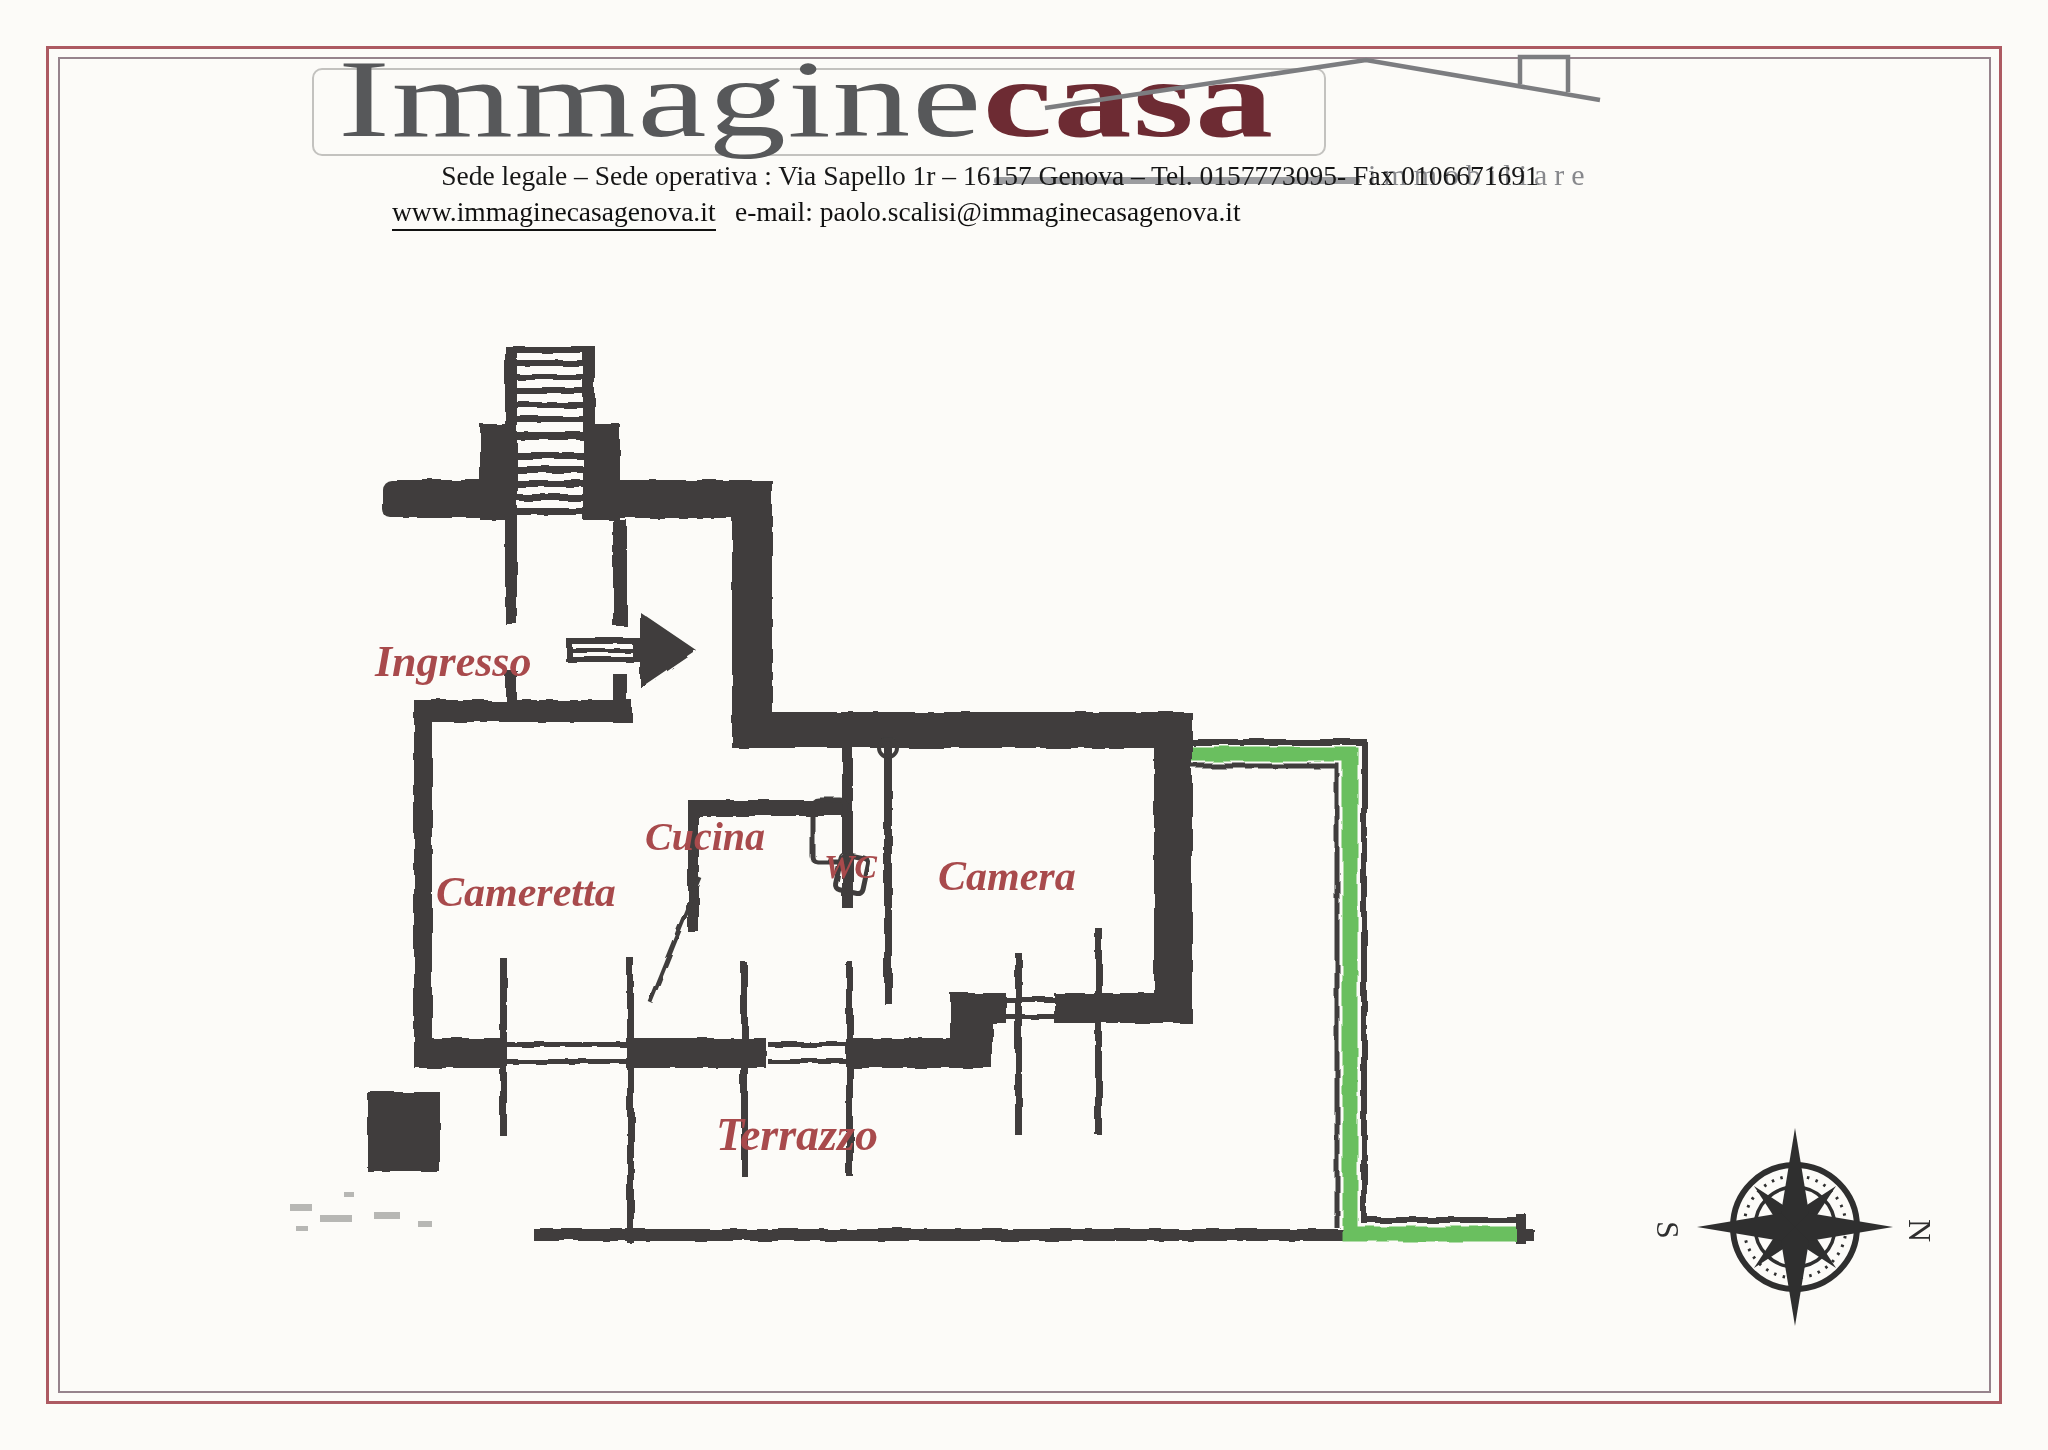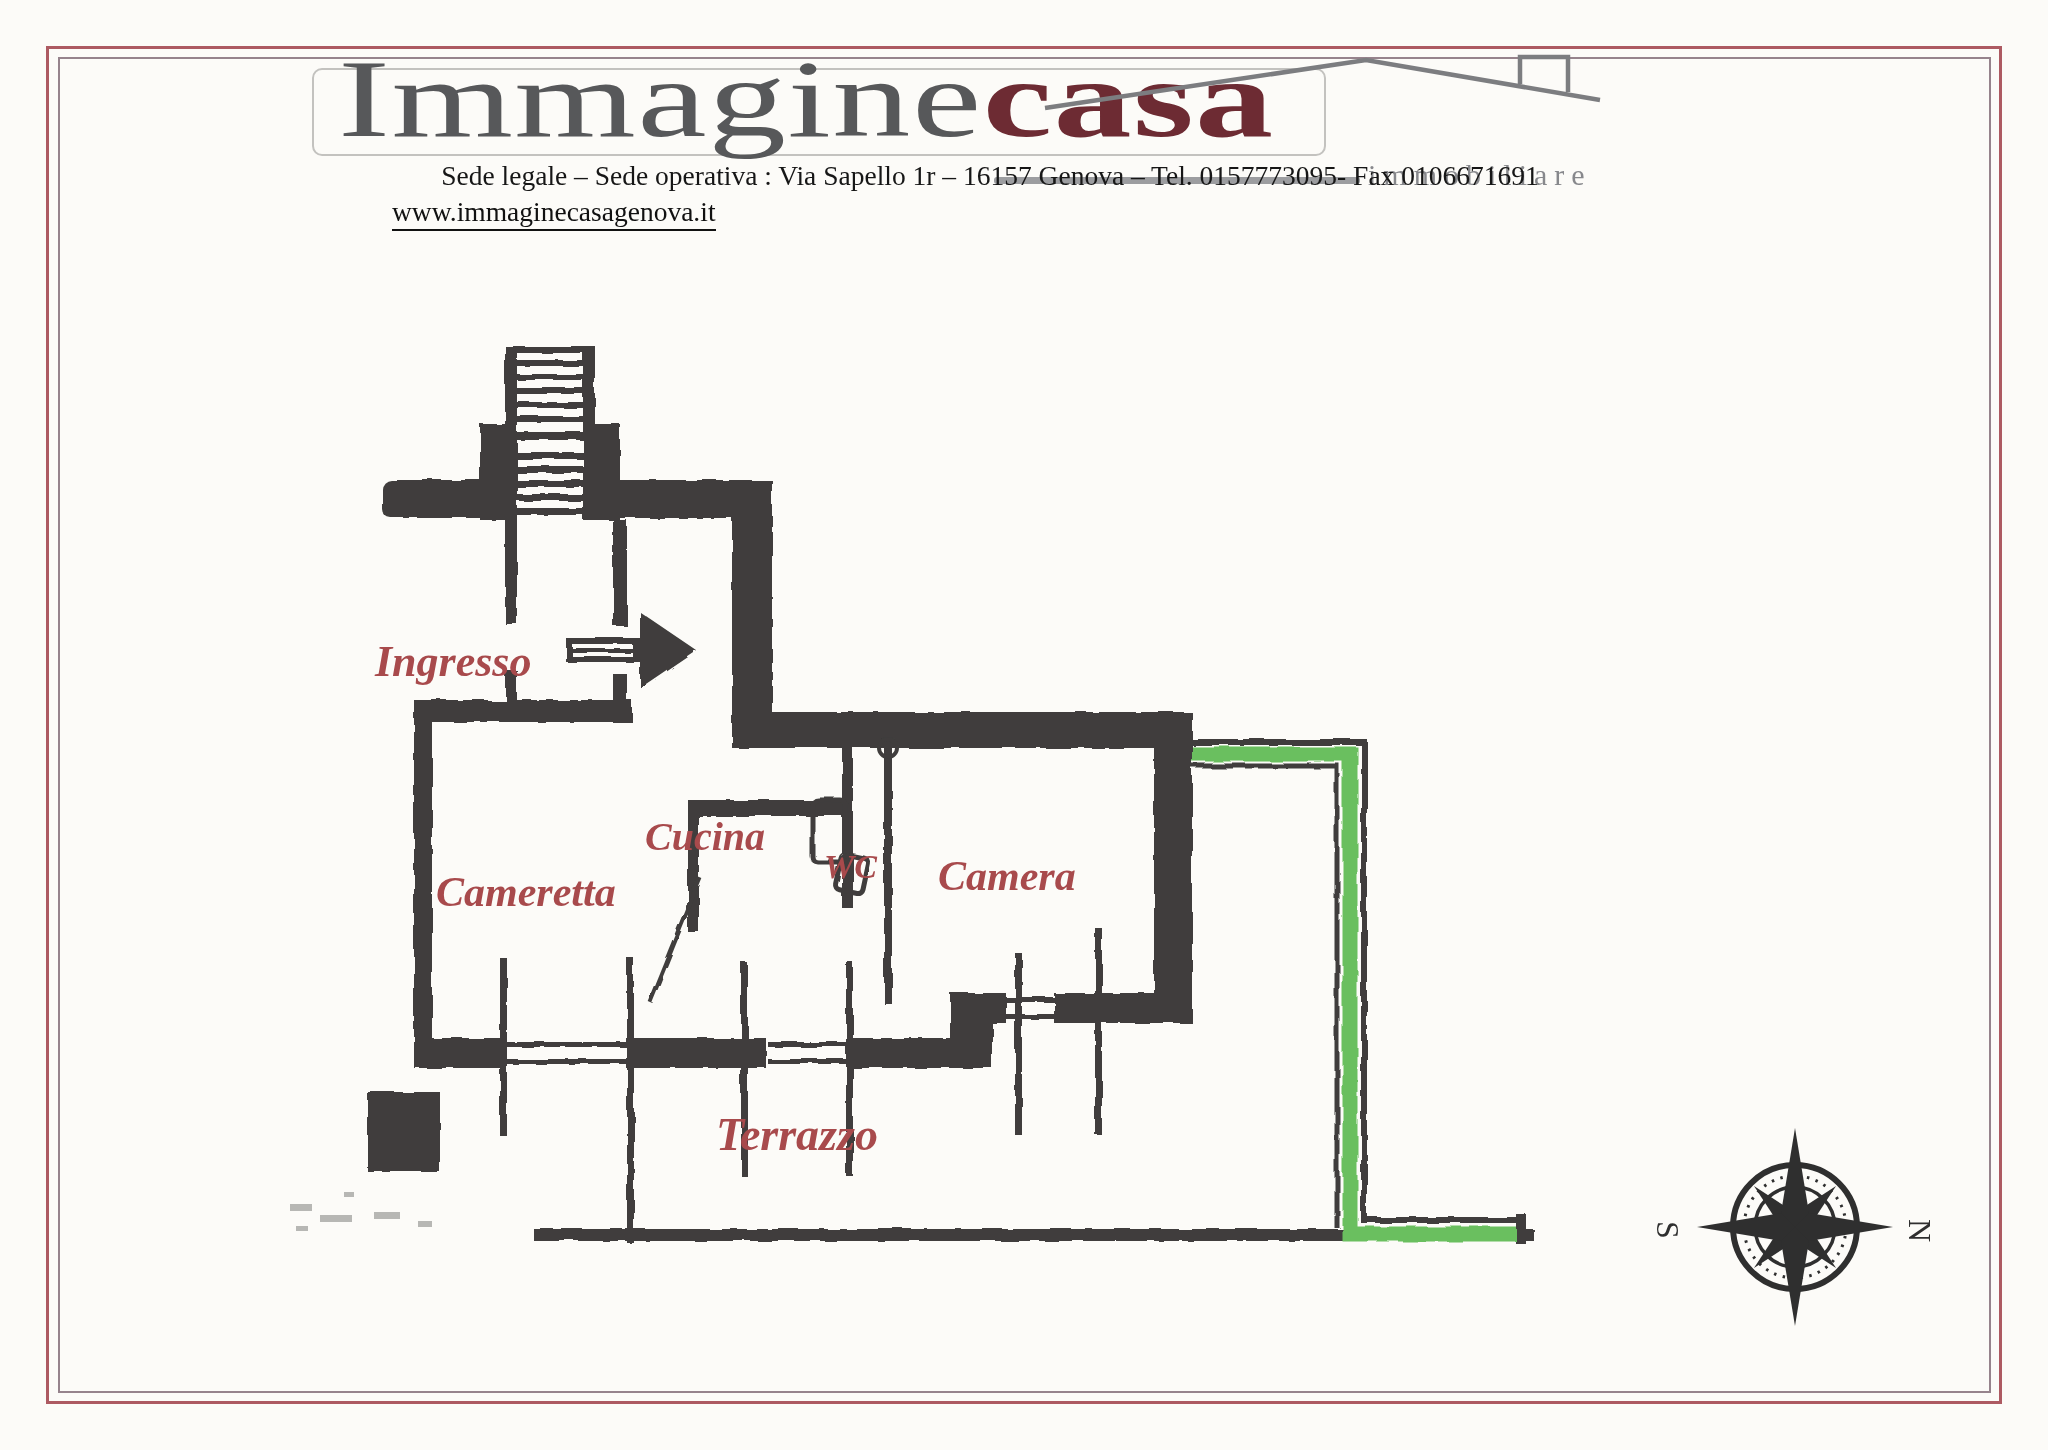--- a/index.html
+++ b/index.html
@@ -38,20 +38,21 @@
 
   <div class="logo-box"></div>
   <div class="logo-text">
     <span class="logo-part1">Immagine</span><span class="logo-part2">casa</span>
   </div>
   <div class="logo-underline"></div>
   <div class="logo-sub">immobiliare</div>
 
   <div class="address">Sede legale – Sede operativa : Via Sapello 1r – 16157 Genova – Tel. 0157773095- Fax 0106671691</div>
   <div class="website">www.immaginecasagenova.it</div>
+  <div class="email">e-mail: paolo.scalisi@immaginecasagenova.it</div>
 
   <svg class="plan" viewBox="0 0 2048 1450">
     <defs>
       <filter id="rough" x="-5%" y="-5%" width="110%" height="110%">
         <feTurbulence type="fractalNoise" baseFrequency="0.045" numOctaves="2" result="n"></feTurbulence>
         <feDisplacementMap in="SourceGraphic" in2="n" scale="5"></feDisplacementMap>
       </filter>
     </defs>
 
     <g stroke="#7c7d80" stroke-width="4.5" fill="none">

